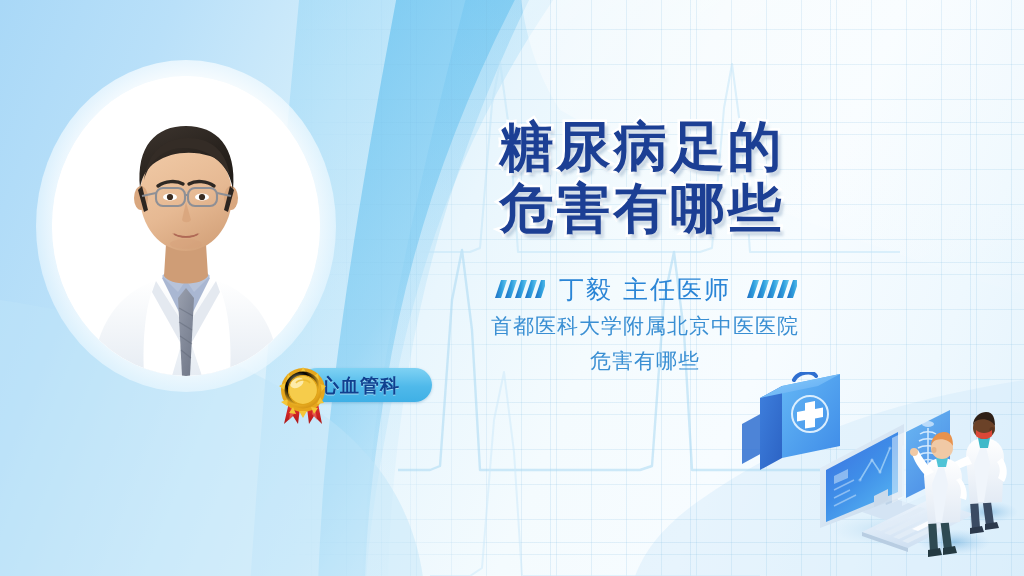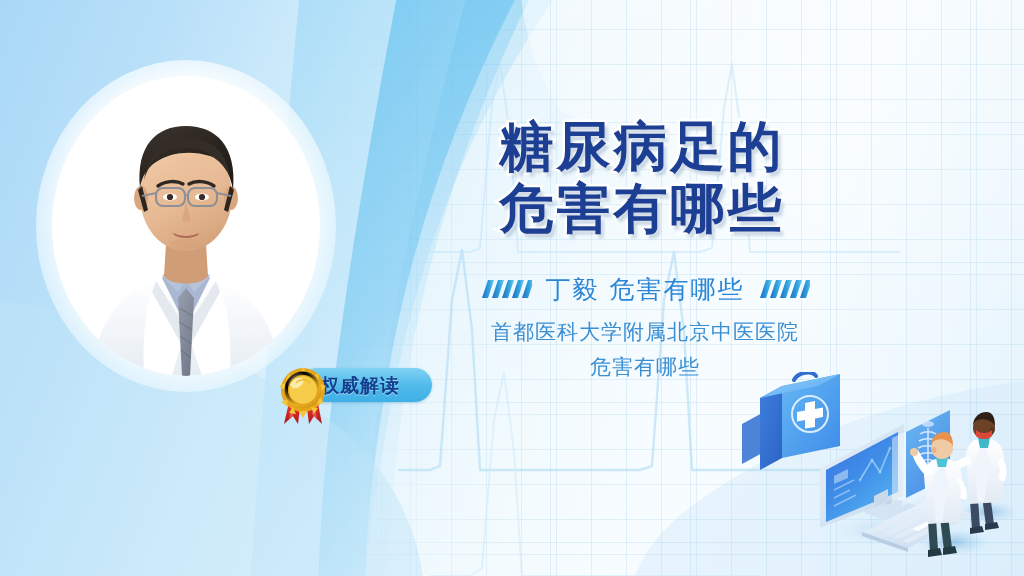--- a/index.html
+++ b/index.html
@@ -130,21 +130,21 @@
   }
   .slashes { width:52px; height:22px; flex:0 0 52px; }
   .doctor-name {
     font-family:"DejaVu Sans","Liberation Sans",sans-serif;
     font-size:25px; font-weight:400;
     color:#2a85d6;
     letter-spacing:2px;
     white-space:nowrap;
   }
   .hospital {
-    margin-top:12px;
+    margin-top:6px;
     font-family:"DejaVu Sans","Liberation Sans",sans-serif;
     font-size:21px; font-weight:400;
     color:#3a8fd3;
     letter-spacing:1px;
     white-space:nowrap;
   }
   .department {
     margin-top:7px;
     font-family:"DejaVu Sans","Liberation Sans",sans-serif;
     font-size:21px; font-weight:400;
@@ -302,21 +302,21 @@
           <path d="M122,158 C128,162 140,162 146,158" stroke="#b06a56" stroke-width="1.6" fill="none"></path>
 
           <ellipse cx="134" cy="168" rx="16" ry="5" fill="#d5a079" opacity="0.45"></ellipse>
         </g>
       </svg>
     </div>
   </div>
 
   <div class="badge">
     <div class="badge-pill"></div>
-    <div class="badge-label">权威解读</div>
+    <div class="badge-label">心血管科</div>
     <svg class="badge-medal" viewBox="0 0 62 58">
       <defs>
         <radialGradient id="medalG" cx="0.38" cy="0.33" r="0.78">
           <stop offset="0%" stop-color="#fff3b8"></stop>
           <stop offset="42%" stop-color="#f8d košt"></stop>
           <stop offset="72%" stop-color="#e9ad22"></stop>
           <stop offset="100%" stop-color="#c9880f"></stop>
         </radialGradient>
         <linearGradient id="ribbonG" x1="0" y1="0" x2="0" y2="1">
           <stop offset="0%" stop-color="#e8453a"></stop>
@@ -363,21 +363,21 @@
           </linearGradient>
         </defs>
         <g fill="url(#slashG)">
           <path d="M8,2 L14,2 L8,20 L2,20 Z"></path>
           <path d="M18,2 L24,2 L18,20 L12,20 Z"></path>
           <path d="M28,2 L34,2 L28,20 L22,20 Z"></path>
           <path d="M38,2 L44,2 L38,20 L32,20 Z"></path>
           <path d="M48,2 L54,2 L48,20 L42,20 Z"></path>
         </g>
       </svg>
-      <div class="doctor-name">丁毅  危害有哪些</div>
+      <div class="doctor-name">丁毅  主任医师</div>
       <svg class="slashes" viewBox="0 0 52 22">
         <g fill="url(#slashG)">
           <path d="M8,2 L14,2 L8,20 L2,20 Z"></path>
           <path d="M18,2 L24,2 L18,20 L12,20 Z"></path>
           <path d="M28,2 L34,2 L28,20 L22,20 Z"></path>
           <path d="M38,2 L44,2 L38,20 L32,20 Z"></path>
           <path d="M48,2 L54,2 L48,20 L42,20 Z"></path>
         </g>
       </svg>
     </div>

